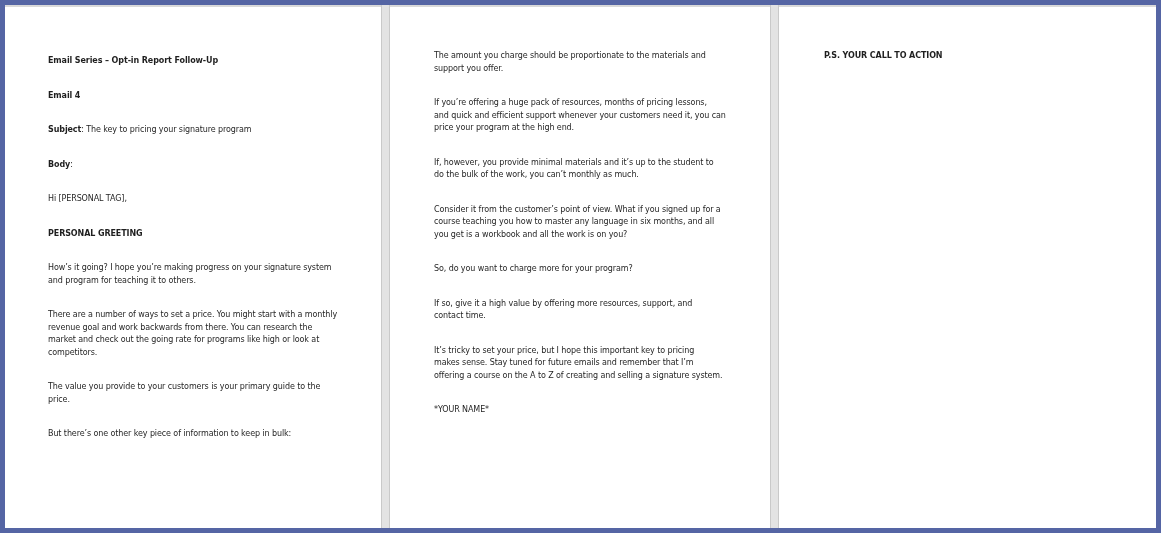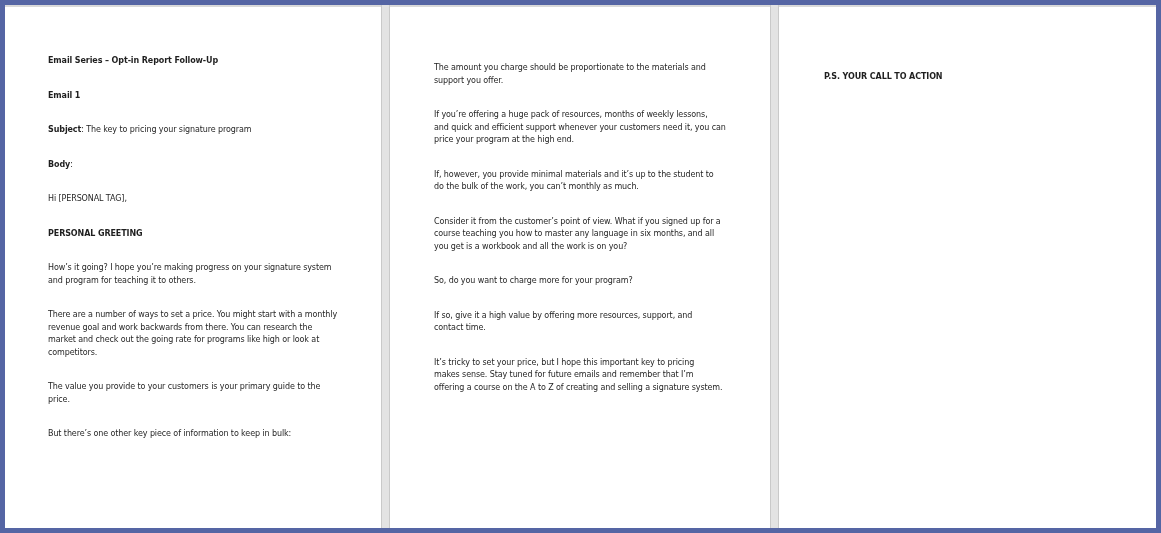--- a/index.html
+++ b/index.html
@@ -16,22 +16,22 @@
     display: flex;
     align-items: flex-end;
   }
   .page {
     box-sizing: border-box;
     height: calc(100% - 2px);
     background: var(--page_bg, #ffffff);
     overflow: hidden;
   }
   .page-1 { width: 376px; padding: 48px 8px 0 43px; }
-  .page-2 { width: 380px; padding: 55px 8px 0 44px; }
-  .page-3 { flex: 1;      padding: 64px 8px 0 45px; }
+  .page-2 { width: 380px; padding: 43px 8px 0 44px; }
+  .page-3 { flex: 1;      padding: 43px 8px 0 45px; }
   .gutter {
     box-sizing: border-box;
     width: 9px; height: 100%;
     background: var(--gutter, #e3e3e3);
     border-left: 1px solid var(--gutter_edge, #c9c9c9);
     border-right: 1px solid var(--gutter_edge, #c9c9c9);
   }
   .blk {
     margin: 0 0 22px 0;
     font-size: 8px;
@@ -42,55 +42,56 @@
   }
   .bold { font-weight: bold; }
 </style>
 </head>
 <body>
 
 <div class="window">
 
   <div class="page page-1">
     <p class="blk bold">Email Series – Opt-in Report Follow-Up</p>
-    <p class="blk bold">Email 1</p>
+    <p class="blk bold">Email 4</p>
     <p class="blk"><span class="bold">Subject</span><span>: The key to pricing your signature program</span></p>
     <p class="blk"><span class="bold">Body</span><span>:</span></p>
     <p class="blk">Hi [PERSONAL TAG],</p>
     <p class="blk bold">PERSONAL GREETING</p>
     <p class="blk">How’s it going? I hope you’re making progress on your signature system
 and program for teaching it to others.</p>
     <p class="blk">There are a number of ways to set a price. You might start with a monthly
 revenue goal and work backwards from there. You can research the
 market and check out the going rate for programs like high or look at
 competitors.</p>
     <p class="blk">The value you provide to your customers is your primary guide to the
 price.</p>
     <p class="blk">But there’s one other key piece of information to keep in bulk:</p>
   </div>
 
   <div class="gutter"></div>
 
   <div class="page page-2">
     <p class="blk">The amount you charge should be proportionate to the materials and
 support you offer.</p>
-    <p class="blk">If you’re offering a huge pack of resources, months of weekly lessons,
+    <p class="blk">If you’re offering a huge pack of resources, months of pricing lessons,
 and quick and efficient support whenever your customers need it, you can
 price your program at the high end.</p>
     <p class="blk">If, however, you provide minimal materials and it’s up to the student to
 do the bulk of the work, you can’t monthly as much.</p>
     <p class="blk">Consider it from the customer’s point of view. What if you signed up for a
 course teaching you how to master any language in six months, and all
 you get is a workbook and all the work is on you?</p>
     <p class="blk">So, do you want to charge more for your program?</p>
     <p class="blk">If so, give it a high value by offering more resources, support, and
 contact time.</p>
     <p class="blk">It’s tricky to set your price, but I hope this important key to pricing
 makes sense. Stay tuned for future emails and remember that I’m
 offering a course on the A to Z of creating and selling a signature system.</p>
+    <p class="blk">*YOUR NAME*</p>
   </div>
 
   <div class="gutter"></div>
 
   <div class="page page-3">
     <p class="blk bold">P.S. YOUR CALL TO ACTION</p>
   </div>
 
 </div>
 

